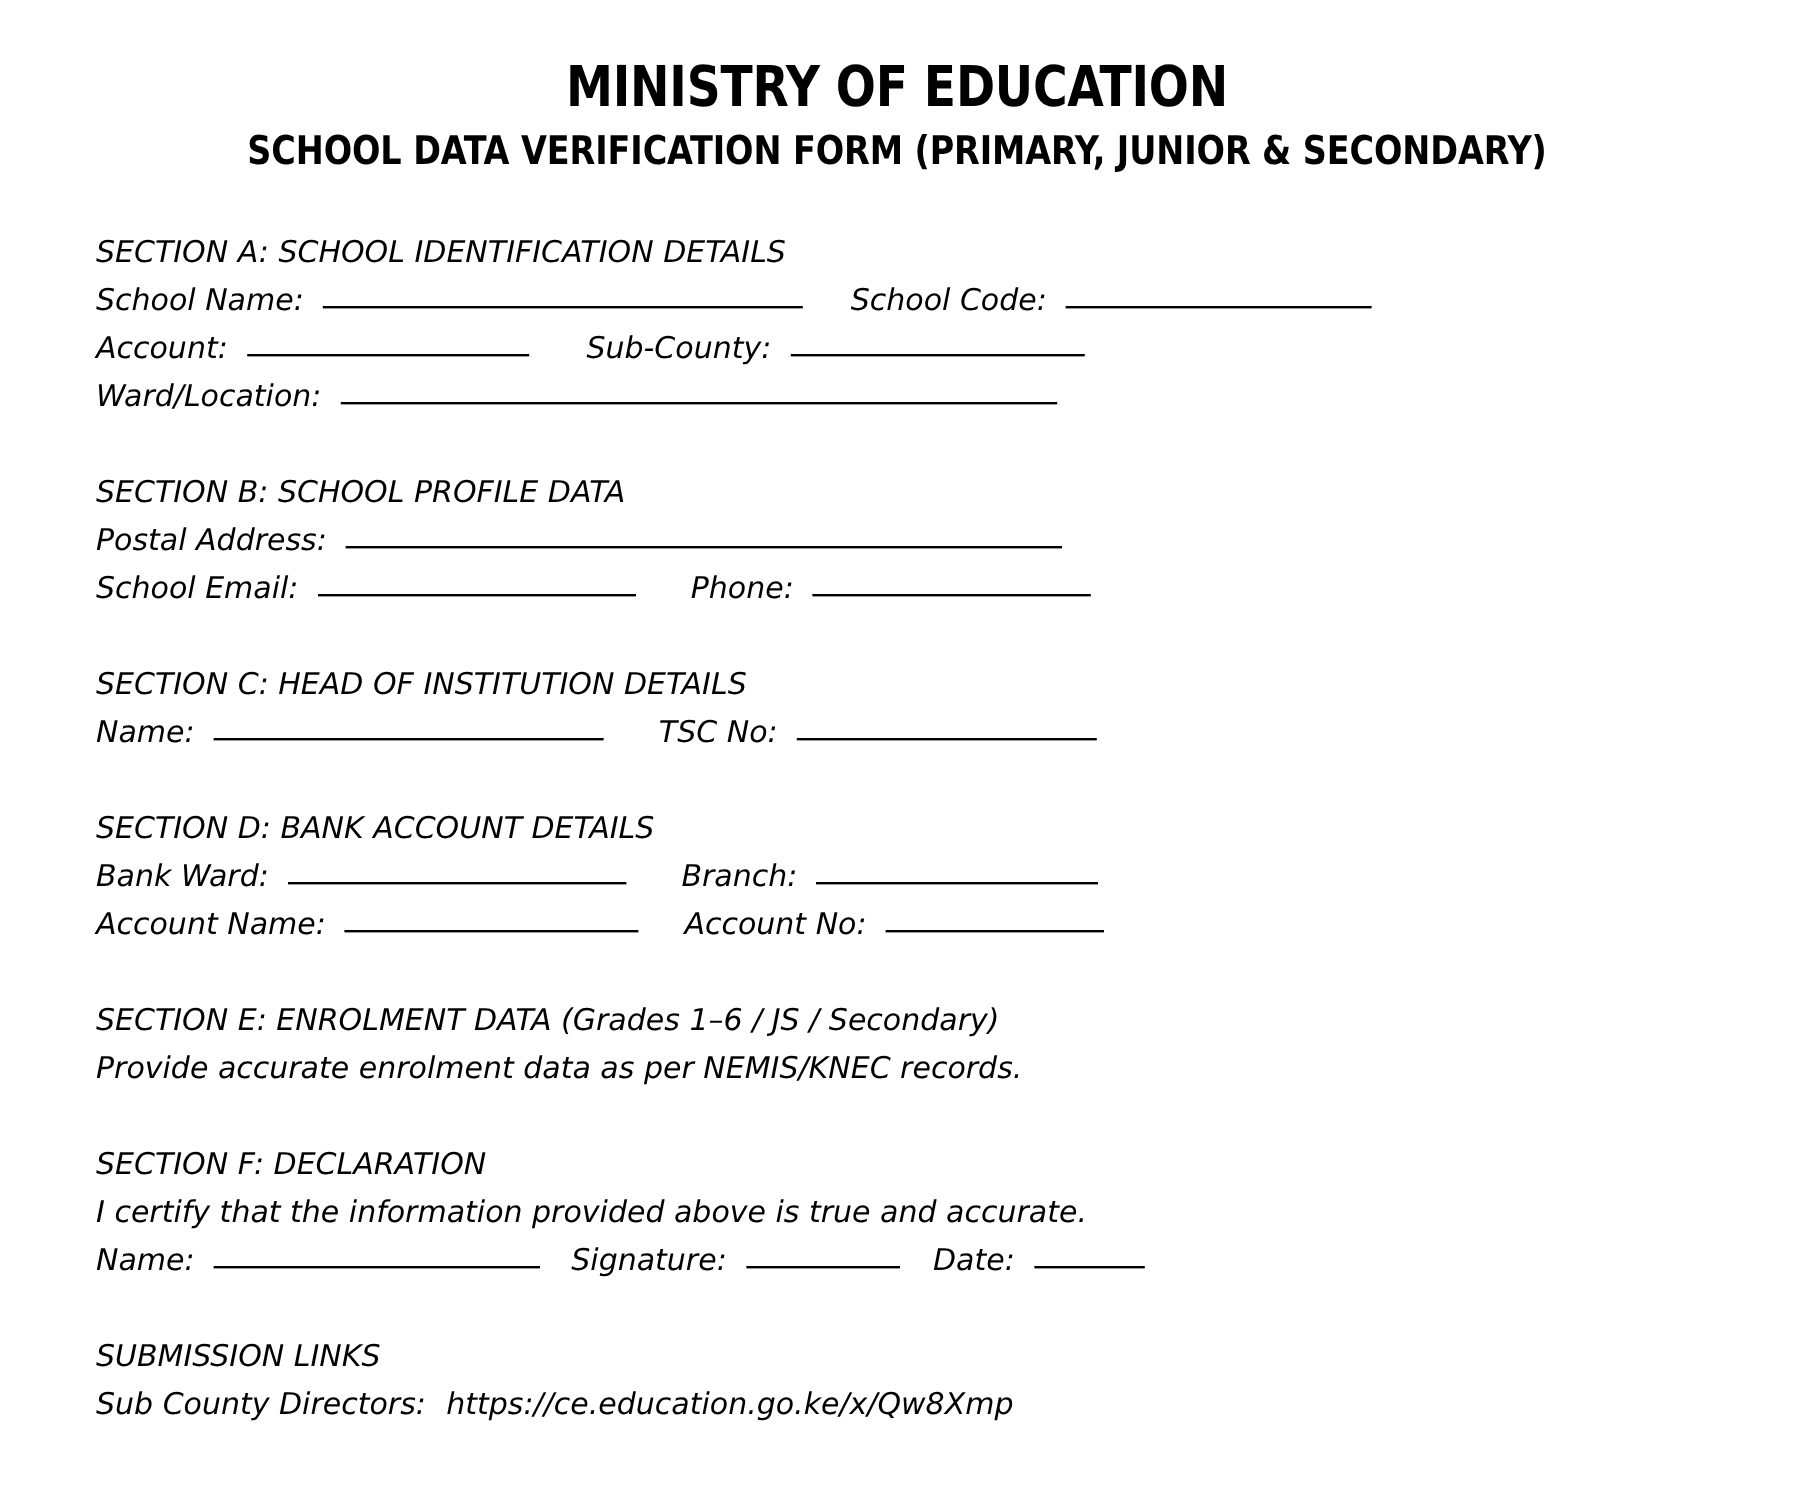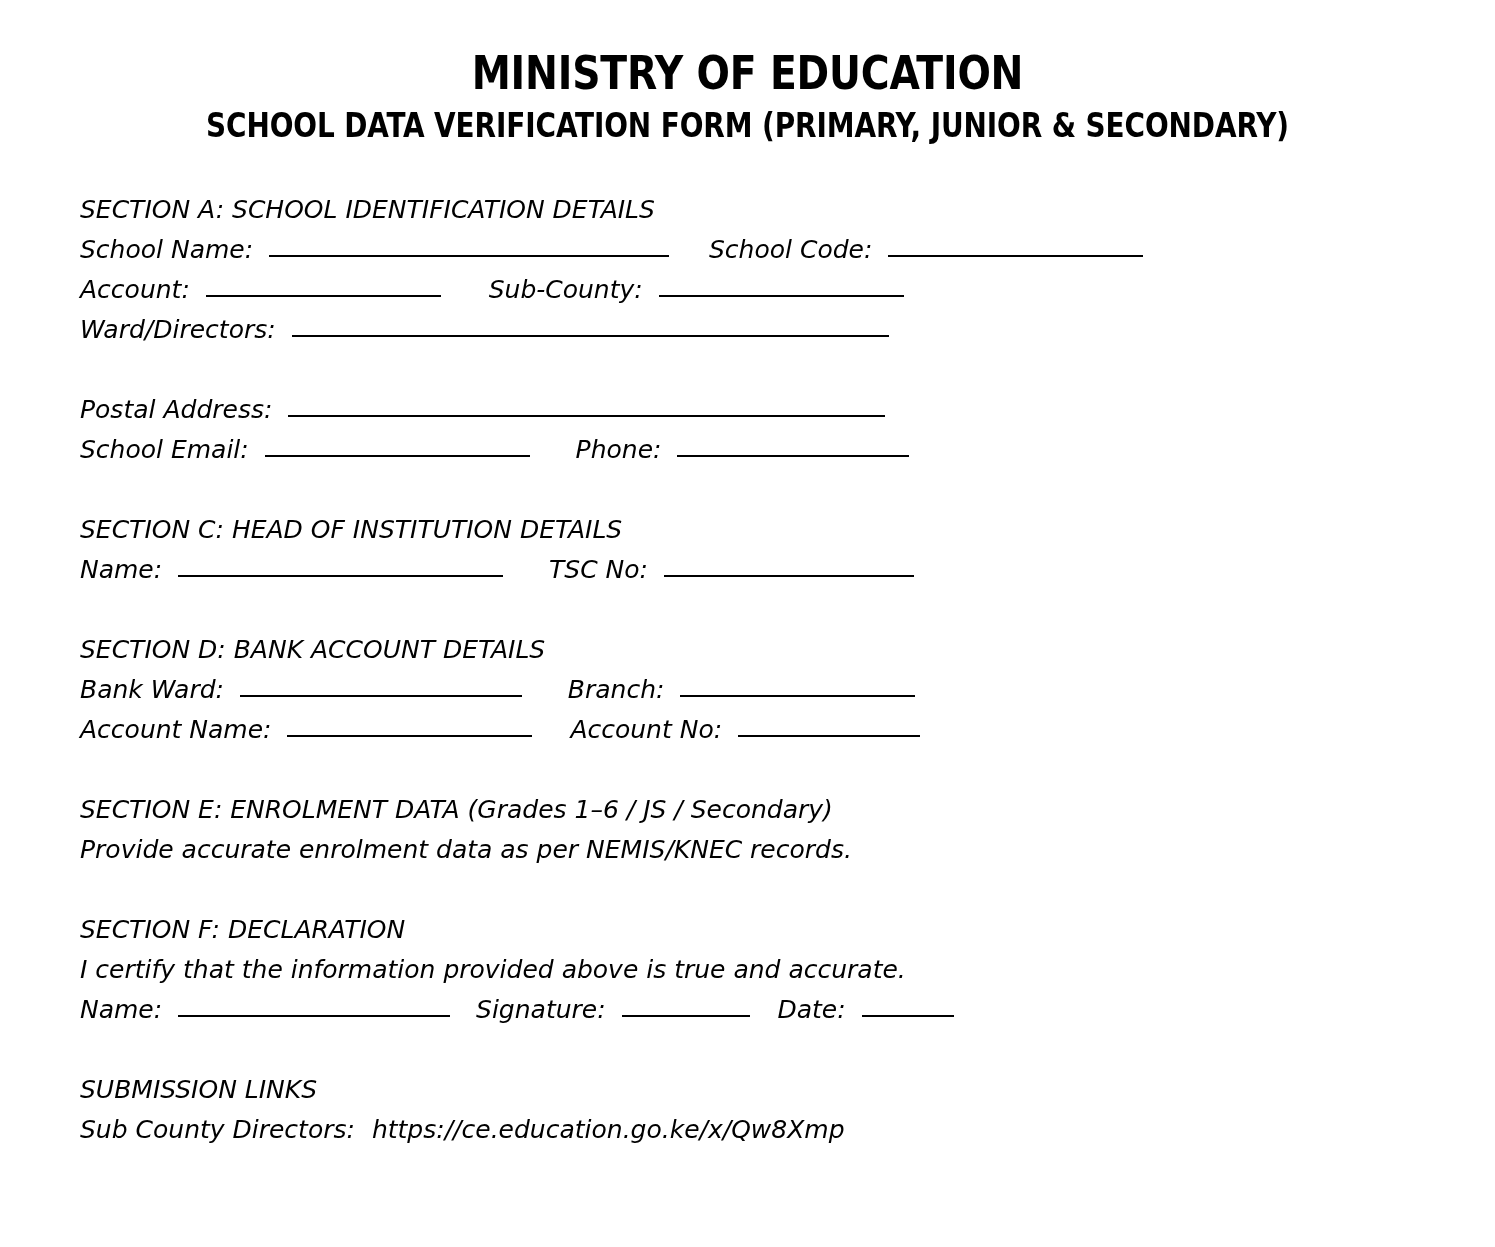--- a/index.html
+++ b/index.html
@@ -112,26 +112,27 @@
 
     <div class="line">
       <span class="txt">Account:</span>
       <span class="blank" style="width:235px; margin-left:8px;"></span>
       <span class="gap" style="width:32px;"></span>
       <span class="txt">Sub-County:</span>
       <span class="blank" style="width:245px; margin-left:8px;"></span>
     </div>
 
     <div class="line">
-      <span class="txt">Ward/Directors:</span>
+      <span class="txt">Ward/Location:</span>
       <span class="blank" style="width:597px; margin-left:8px;"></span>
     </div>
 
     <div class="line spacer"></div>
 
+    <div class="line section-head">SECTION B: SCHOOL PROFILE DATA</div>
 
     <div class="line">
       <span class="txt">Postal Address:</span>
       <span class="blank" style="width:597px; margin-left:8px;"></span>
     </div>
 
     <div class="line">
       <span class="txt">School Email:</span>
       <span class="blank" style="width:265px; margin-left:8px;"></span>
       <span class="gap" style="width:30px;"></span>

